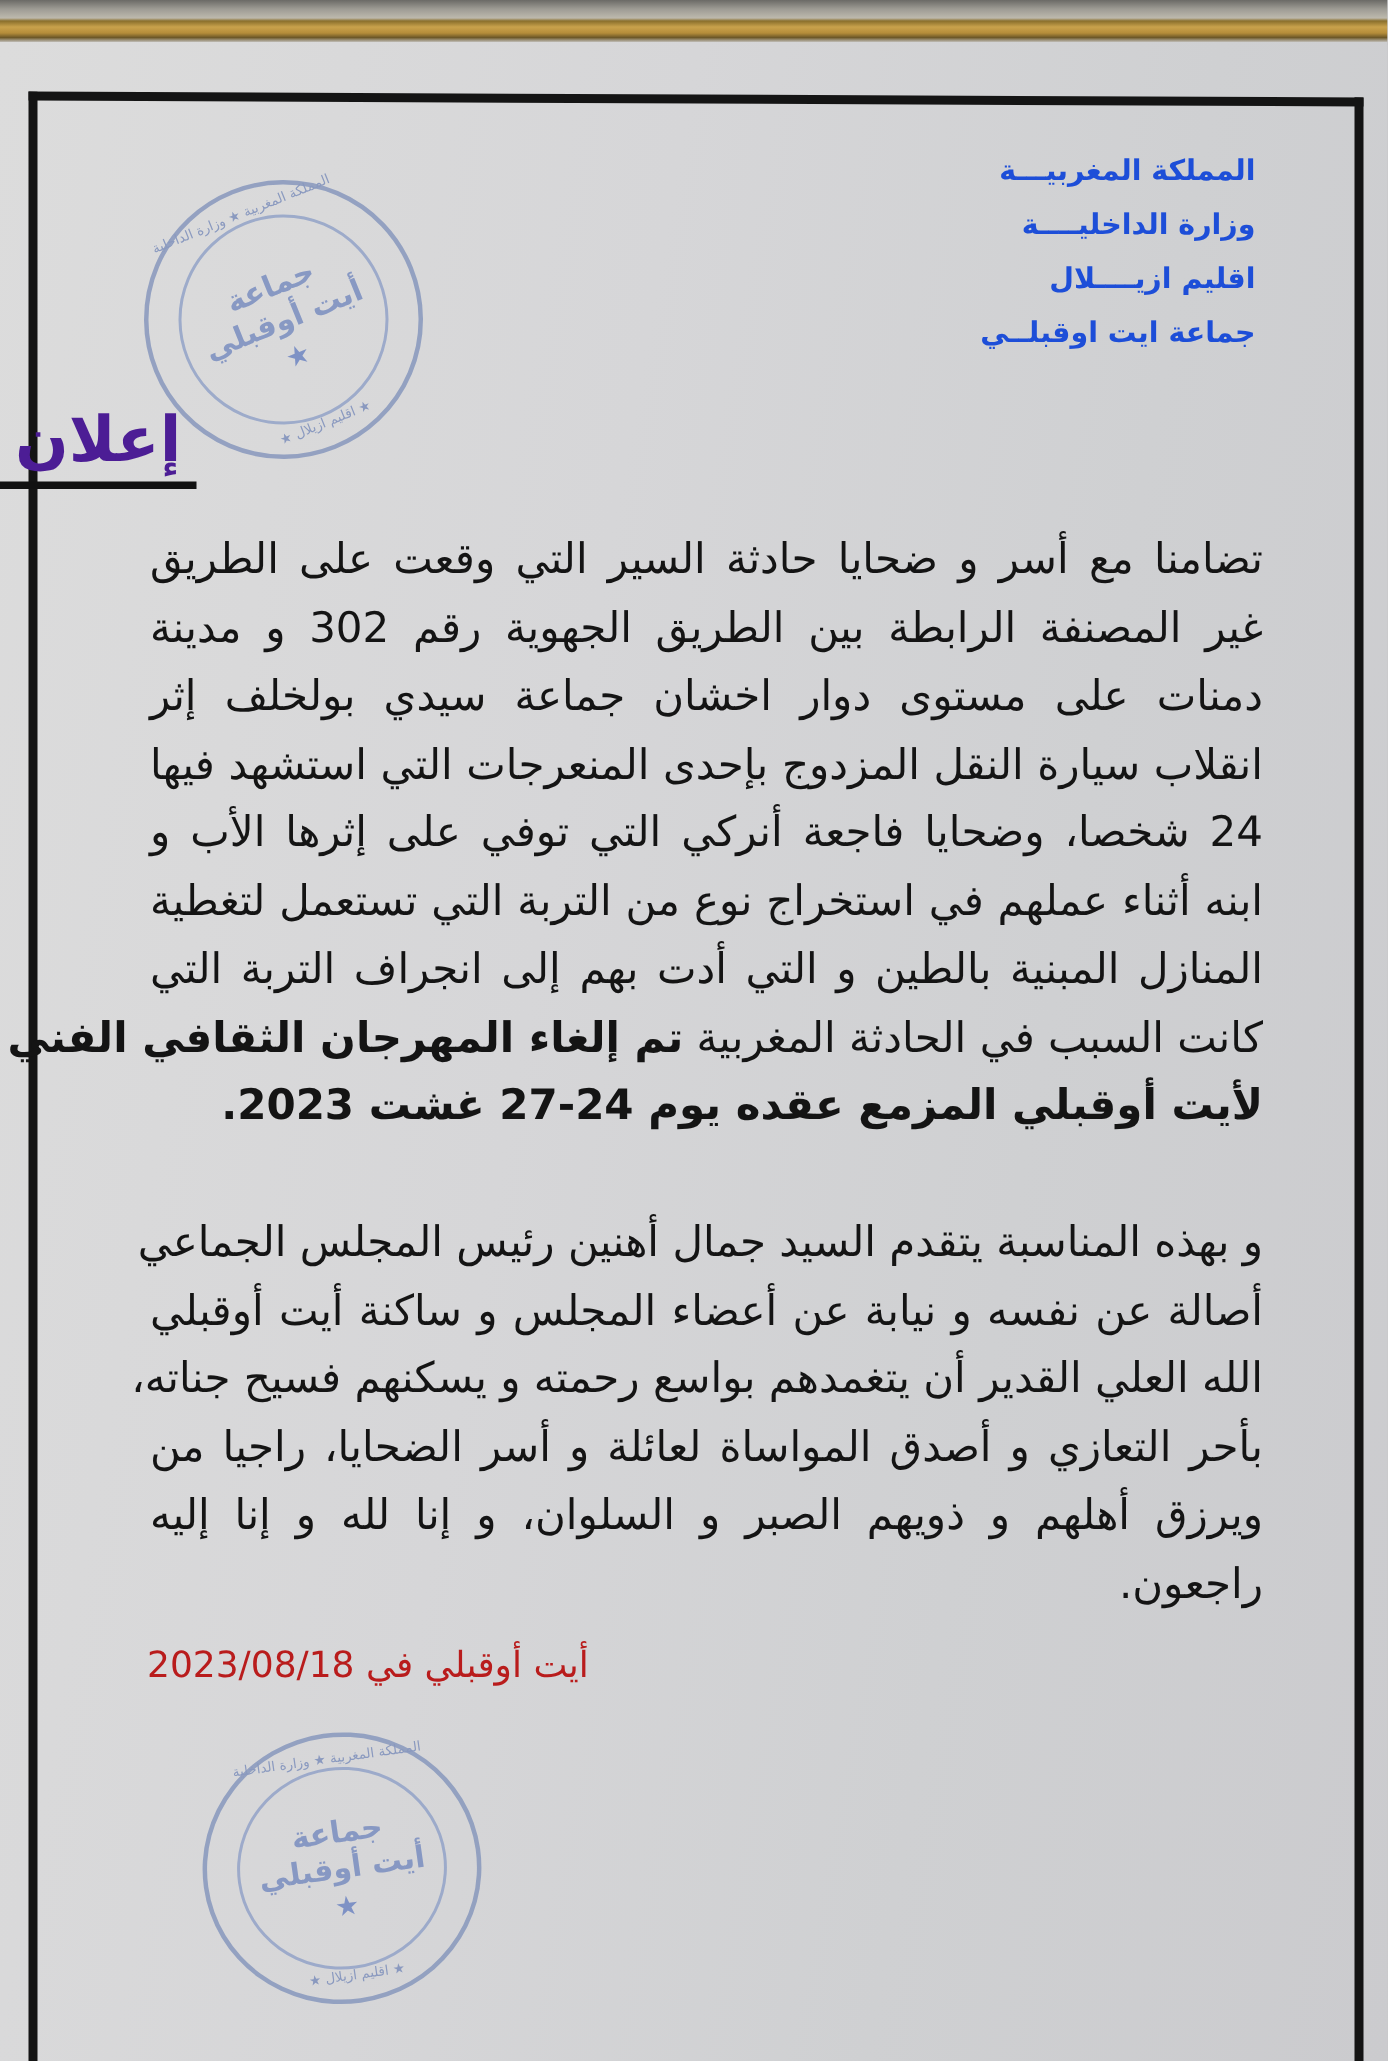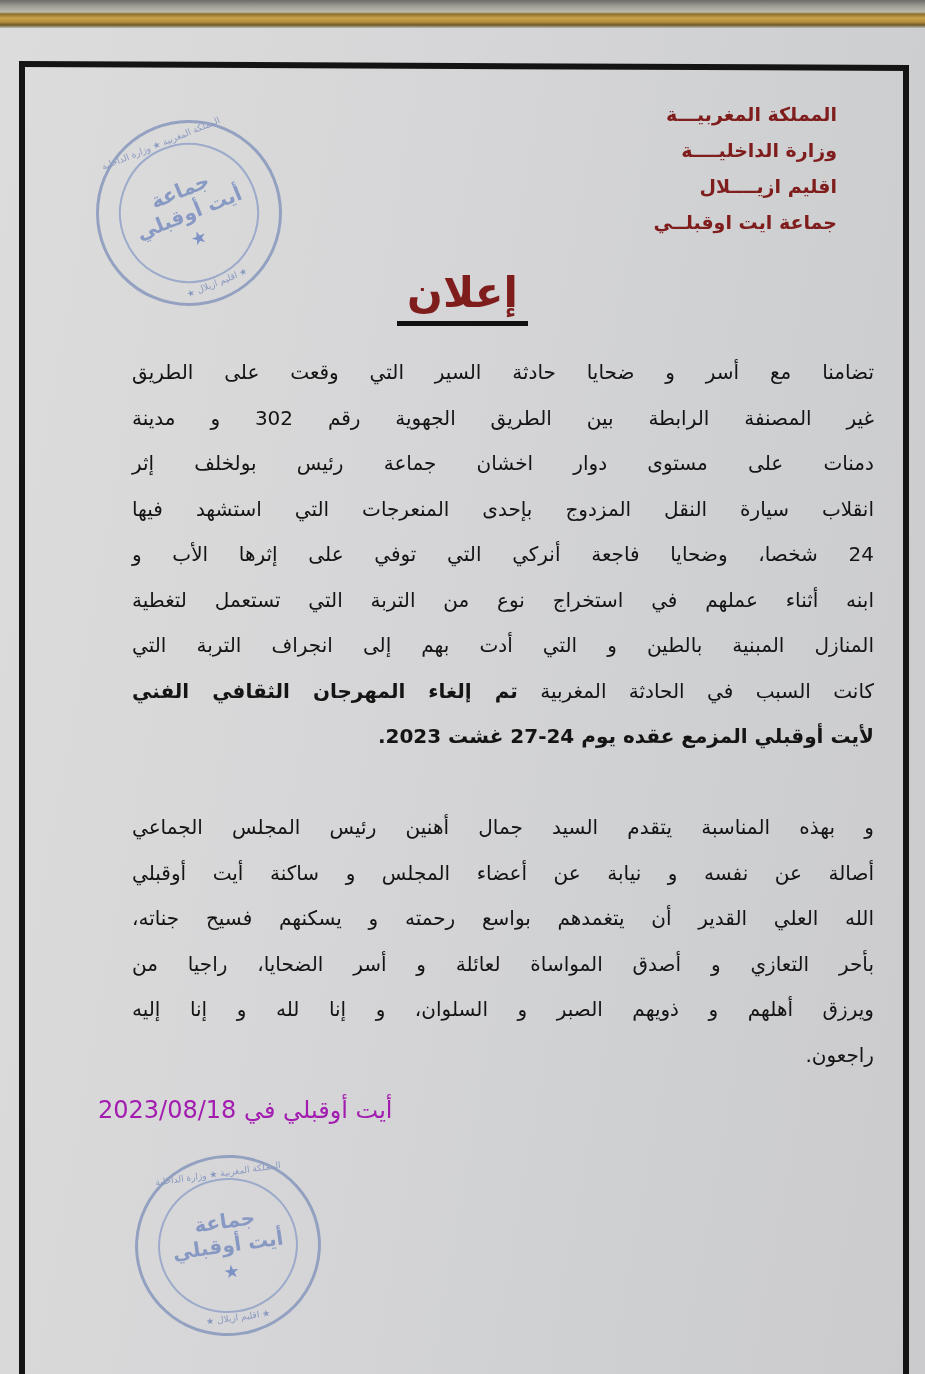--- a/index.html
+++ b/index.html
@@ -16,21 +16,21 @@
       position: absolute; left: 0; top: 28px; width: 925px; height: 1346px;
       background: linear-gradient(100deg, #dcdcdc 0%, #d6d6d8 40%, #cfd0d2 70%, #cbcbce 100%);
     }
     .frame {
       position: absolute; left: 19px; top: 63px; width: 890px; height: 1320px;
       border: 6px solid #141414; border-bottom: none; box-sizing: border-box;
       transform: skewY(0.25deg);
     }
     .header {
       position: absolute; right: 88px; top: 96px; width: 200px;
-      direction: rtl; color: #7f1d1d;
+      direction: rtl; color: #1d4ed8;
       font-size: 19px; line-height: 36px; font-weight: bold;
     }
     .header div { white-space: nowrap; }
     .stamp {
       position: absolute; border-radius: 50%;
       border: 3px solid #8898bd; color: #7f93c3;
       display: flex; flex-direction: column; align-items: center; justify-content: center;
       opacity: 0.85;
     }
     .stamp::before {
@@ -43,37 +43,37 @@
     }
     .stamp .ring span { position: absolute; left: 0; right: 0; }
     .stamp .center-text {
       direction: rtl; font-weight: bold; font-size: 20px; line-height: 24px;
       text-align: center; color: #7a8ec0;
     }
     .stamp .star { font-size: 18px; color: #6f86c2; margin-top: 4px; }
     .stamp-top { left: 96px; top: 120px; width: 180px; height: 180px; transform: rotate(-22deg); }
     .stamp-bottom { left: 135px; top: 1155px; width: 180px; height: 175px; transform: rotate(-8deg); }
     .title {
-      position: absolute; left: 0; right: 0; top: 268px; text-align: center;
-      font-size: 42px; font-weight: bold; color: #7f1d1d; direction: rtl;
+      position: absolute; left: 0; right: 0; top: 268px; text-align: left;
+      font-size: 42px; font-weight: bold; color: #4c1d95; direction: rtl;
     }
     .title span { border-bottom: 5px solid #111; padding: 0 10px 4px 10px; }
     .para {
       position: absolute; left: 100px; width: 742px;
       direction: rtl; text-align: justify; text-align-last: right;
-      font-size: 20px; line-height: 45.5px; color: #141414; margin-left: 32px;
+      font-size: 28px; line-height: 45.5px; color: #141414;
     }
     .para .line { display: block; white-space: nowrap; text-align: justify; text-align-last: justify; }
     .para .line.last { text-align-last: right; }
     .para .bold { font-weight: bold; }
     .p1 { top: 350px; }
     .p2 { top: 805px; }
     .signature {
       position: absolute; left: 98px; top: 1096px; direction: rtl;
-      font-size: 24px; color: #a21caf; white-space: nowrap;
+      font-size: 24px; color: #b91c1c; white-space: nowrap;
     }
   </style>
 </head>
 <body>
 
 <div class="photo-top"></div>
 <div class="paper"></div>
 <div class="frame"></div>
 
 <div class="header">
@@ -93,21 +93,21 @@
   <div class="star">★</div>
 </div>
 
 <div class="title">
   <span>إعلان</span>
 </div>
 
 <div class="para p1">
   <span class="line">تضامنا مع أسر و ضحايا حادثة السير التي وقعت على الطريق</span>
   <span class="line">غير المصنفة الرابطة بين الطريق الجهوية رقم 302 و مدينة</span>
-  <span class="line">دمنات على مستوى دوار اخشان جماعة رئيس بولخلف إثر</span>
+  <span class="line">دمنات على مستوى دوار اخشان جماعة سيدي بولخلف إثر</span>
   <span class="line">انقلاب سيارة النقل المزدوج بإحدى المنعرجات التي استشهد فيها</span>
   <span class="line">24 شخصا، وضحايا فاجعة أنركي التي توفي على إثرها الأب و</span>
   <span class="line">ابنه أثناء عملهم في استخراج نوع من التربة التي تستعمل لتغطية</span>
   <span class="line">المنازل المبنية بالطين و التي أدت بهم إلى انجراف التربة التي</span>
   <span class="line"><span>كانت السبب في الحادثة المغربية </span><span class="bold">تم إلغاء المهرجان الثقافي الفني</span></span>
   <span class="line last bold">لأيت أوقبلي المزمع عقده يوم 24-27 غشت 2023.</span>
 </div>
 
 <div class="para p2">
   <span class="line">و بهذه المناسبة يتقدم السيد جمال أهنين رئيس المجلس الجماعي</span>

